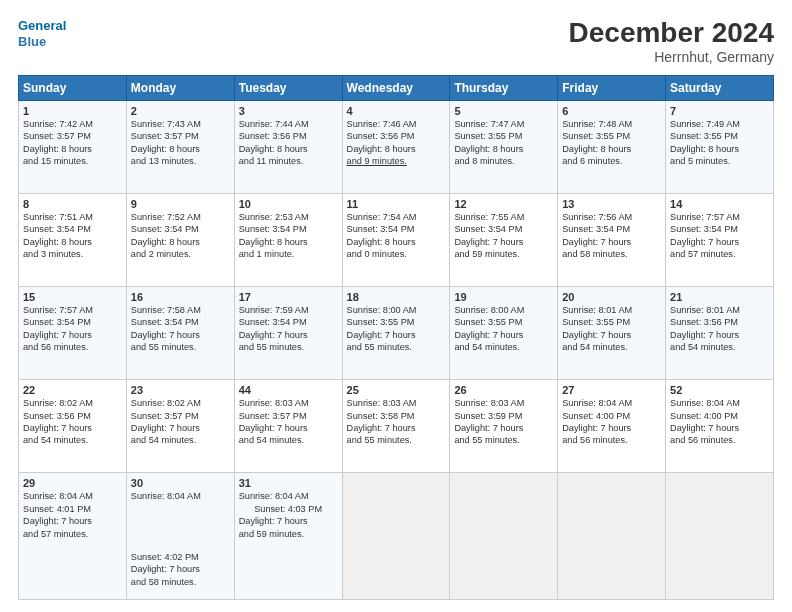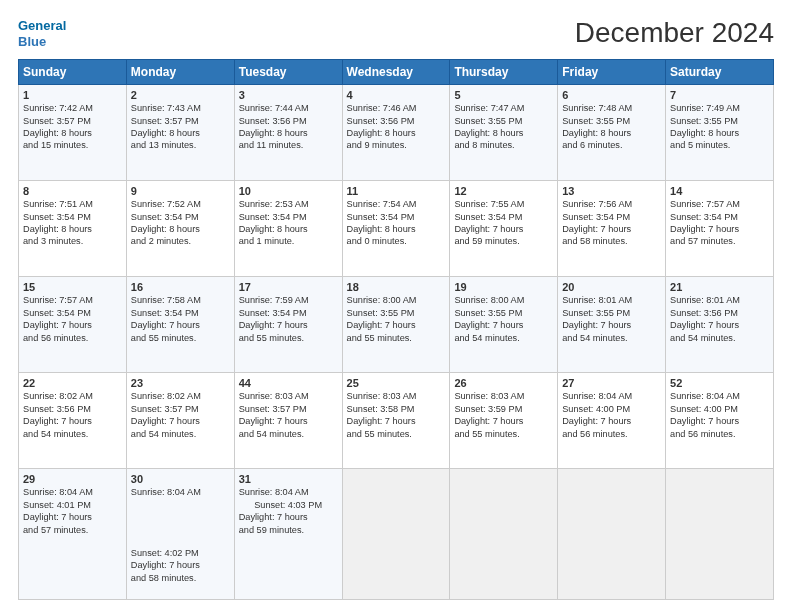--- a/index.html
+++ b/index.html
@@ -26,21 +26,21 @@
     .logo {
       display: flex;
       align-items: center;
       gap: 4px;
     }
     .title-block {
       text-align: right;
     }
     .main-title {
       font-size: 28px;
-      font-weight: normal;
+      font-weight: bold;
       color: #333;
       line-height: 1.1;
     }
     .subtitle {
       font-size: 14px;
       color: #555;
     }
     .calendar {
       flex: 1;
       border: 1px solid #ccc;
@@ -91,20 +91,21 @@
   <div style="display:flex;align-items:center;gap:5px;">
 
     <div>
       <div style="font-size:13px;font-weight:bold;color:#0369a1;font-family:Arial;line-height:1.2">General</div>
       <div style="font-size:13px;font-weight:bold;color:#2e75b6;font-family:Arial;line-height:1.2">Blue</div>
     </div>
   </div>
 </div>
     <div class="title-block">
       <div class="main-title">December 2024</div>
+      <div class="subtitle">Herrnhut, Germany</div>
     </div>
   </div>
 
   <table class="calendar">
     <thead>
       <tr>
         <th>Sunday</th>
         <th>Monday</th>
         <th>Tuesday</th>
         <th>Wednesday</th>
@@ -134,21 +135,21 @@
             <span style="display: block; line-height: 1.35;">Sunrise: 7:44 AM</span>
             <span style="display: block; line-height: 1.35;">Sunset: 3:56 PM</span>
             <span style="display: block; line-height: 1.35;">Daylight: 8 hours</span>
             <span style="display: block; line-height: 1.35;">and 11 minutes.</span>
           </td>
           <td>
             <span class="day-num">4</span>
             <span style="display: block; line-height: 1.35;">Sunrise: 7:46 AM</span>
             <span style="display: block; line-height: 1.35;">Sunset: 3:56 PM</span>
             <span style="display: block; line-height: 1.35;">Daylight: 8 hours</span>
-            <span style="display: block; line-height: 1.35;">and 9 minutes.</span>
+            <span style="display: block; line-height: 1.35; text-decoration: underline;">and 9 minutes.</span>
           </td>
           <td>
             <span class="day-num">5</span>
             <span style="display: block; line-height: 1.35;">Sunrise: 7:47 AM</span>
             <span style="display: block; line-height: 1.35;">Sunset: 3:55 PM</span>
             <span style="display: block; line-height: 1.35;">Daylight: 8 hours</span>
             <span style="display: block; line-height: 1.35;">and 8 minutes.</span>
           </td>
           <td>
             <span class="day-num">6</span>

